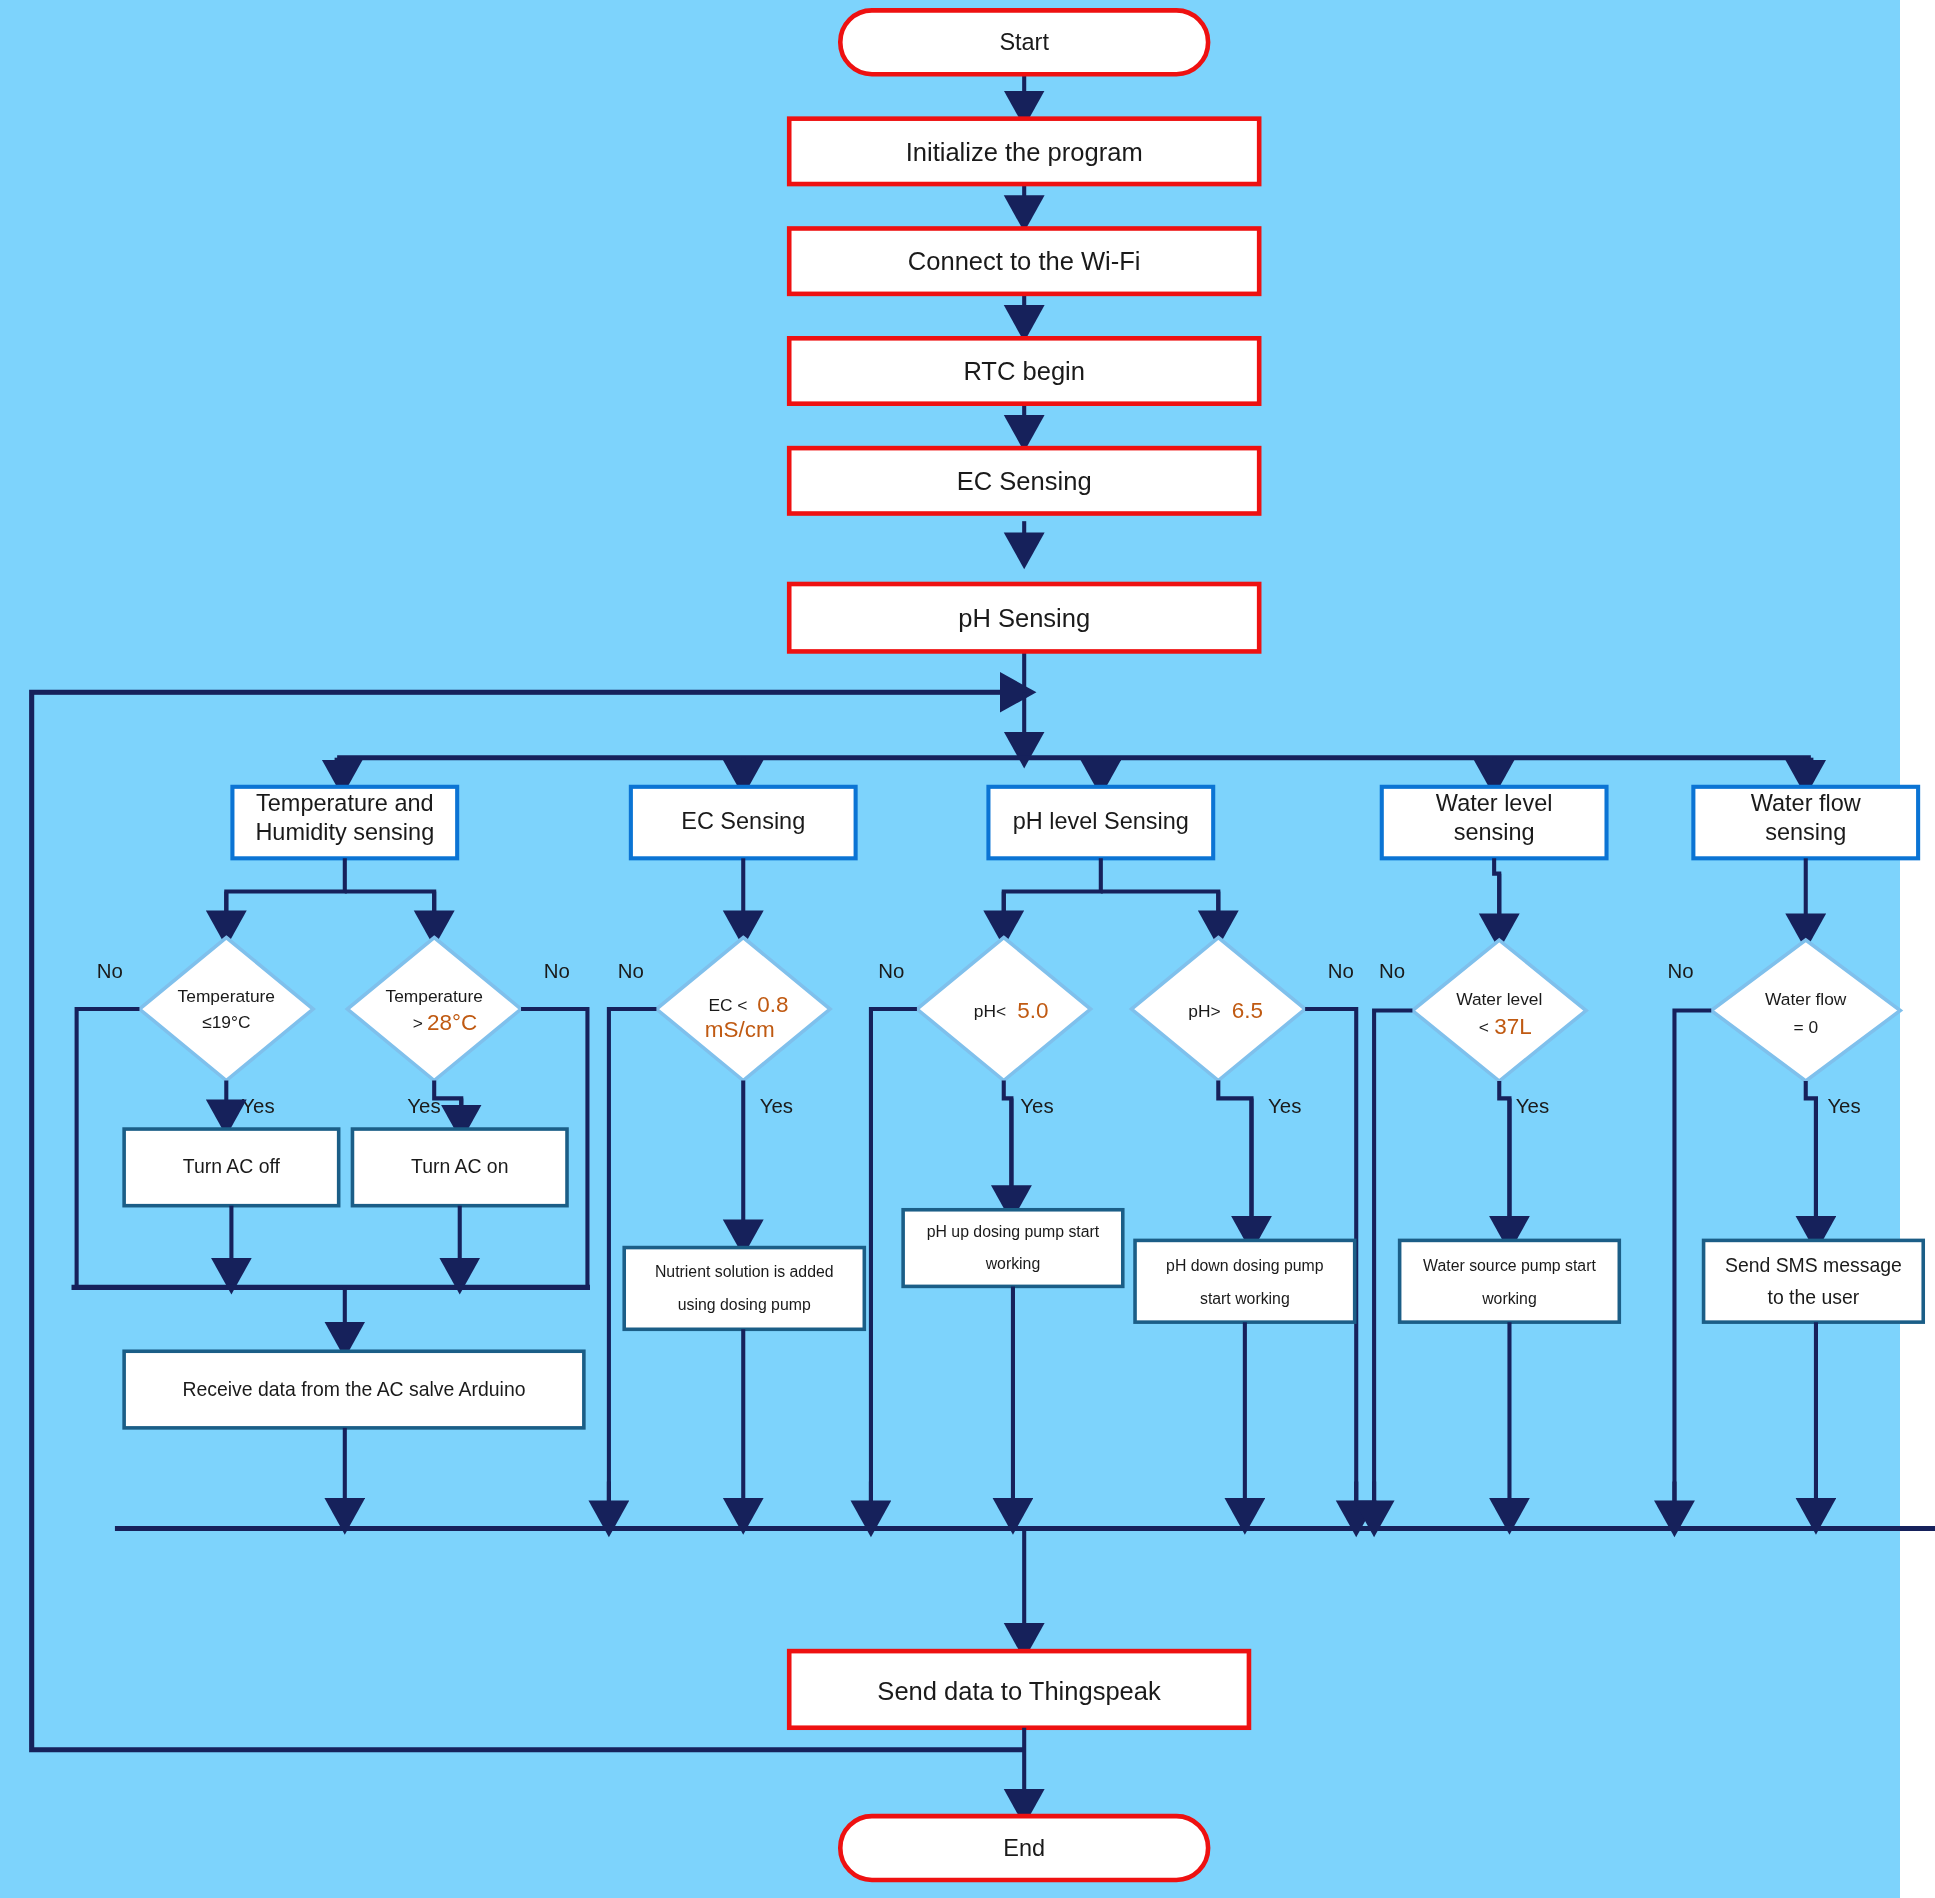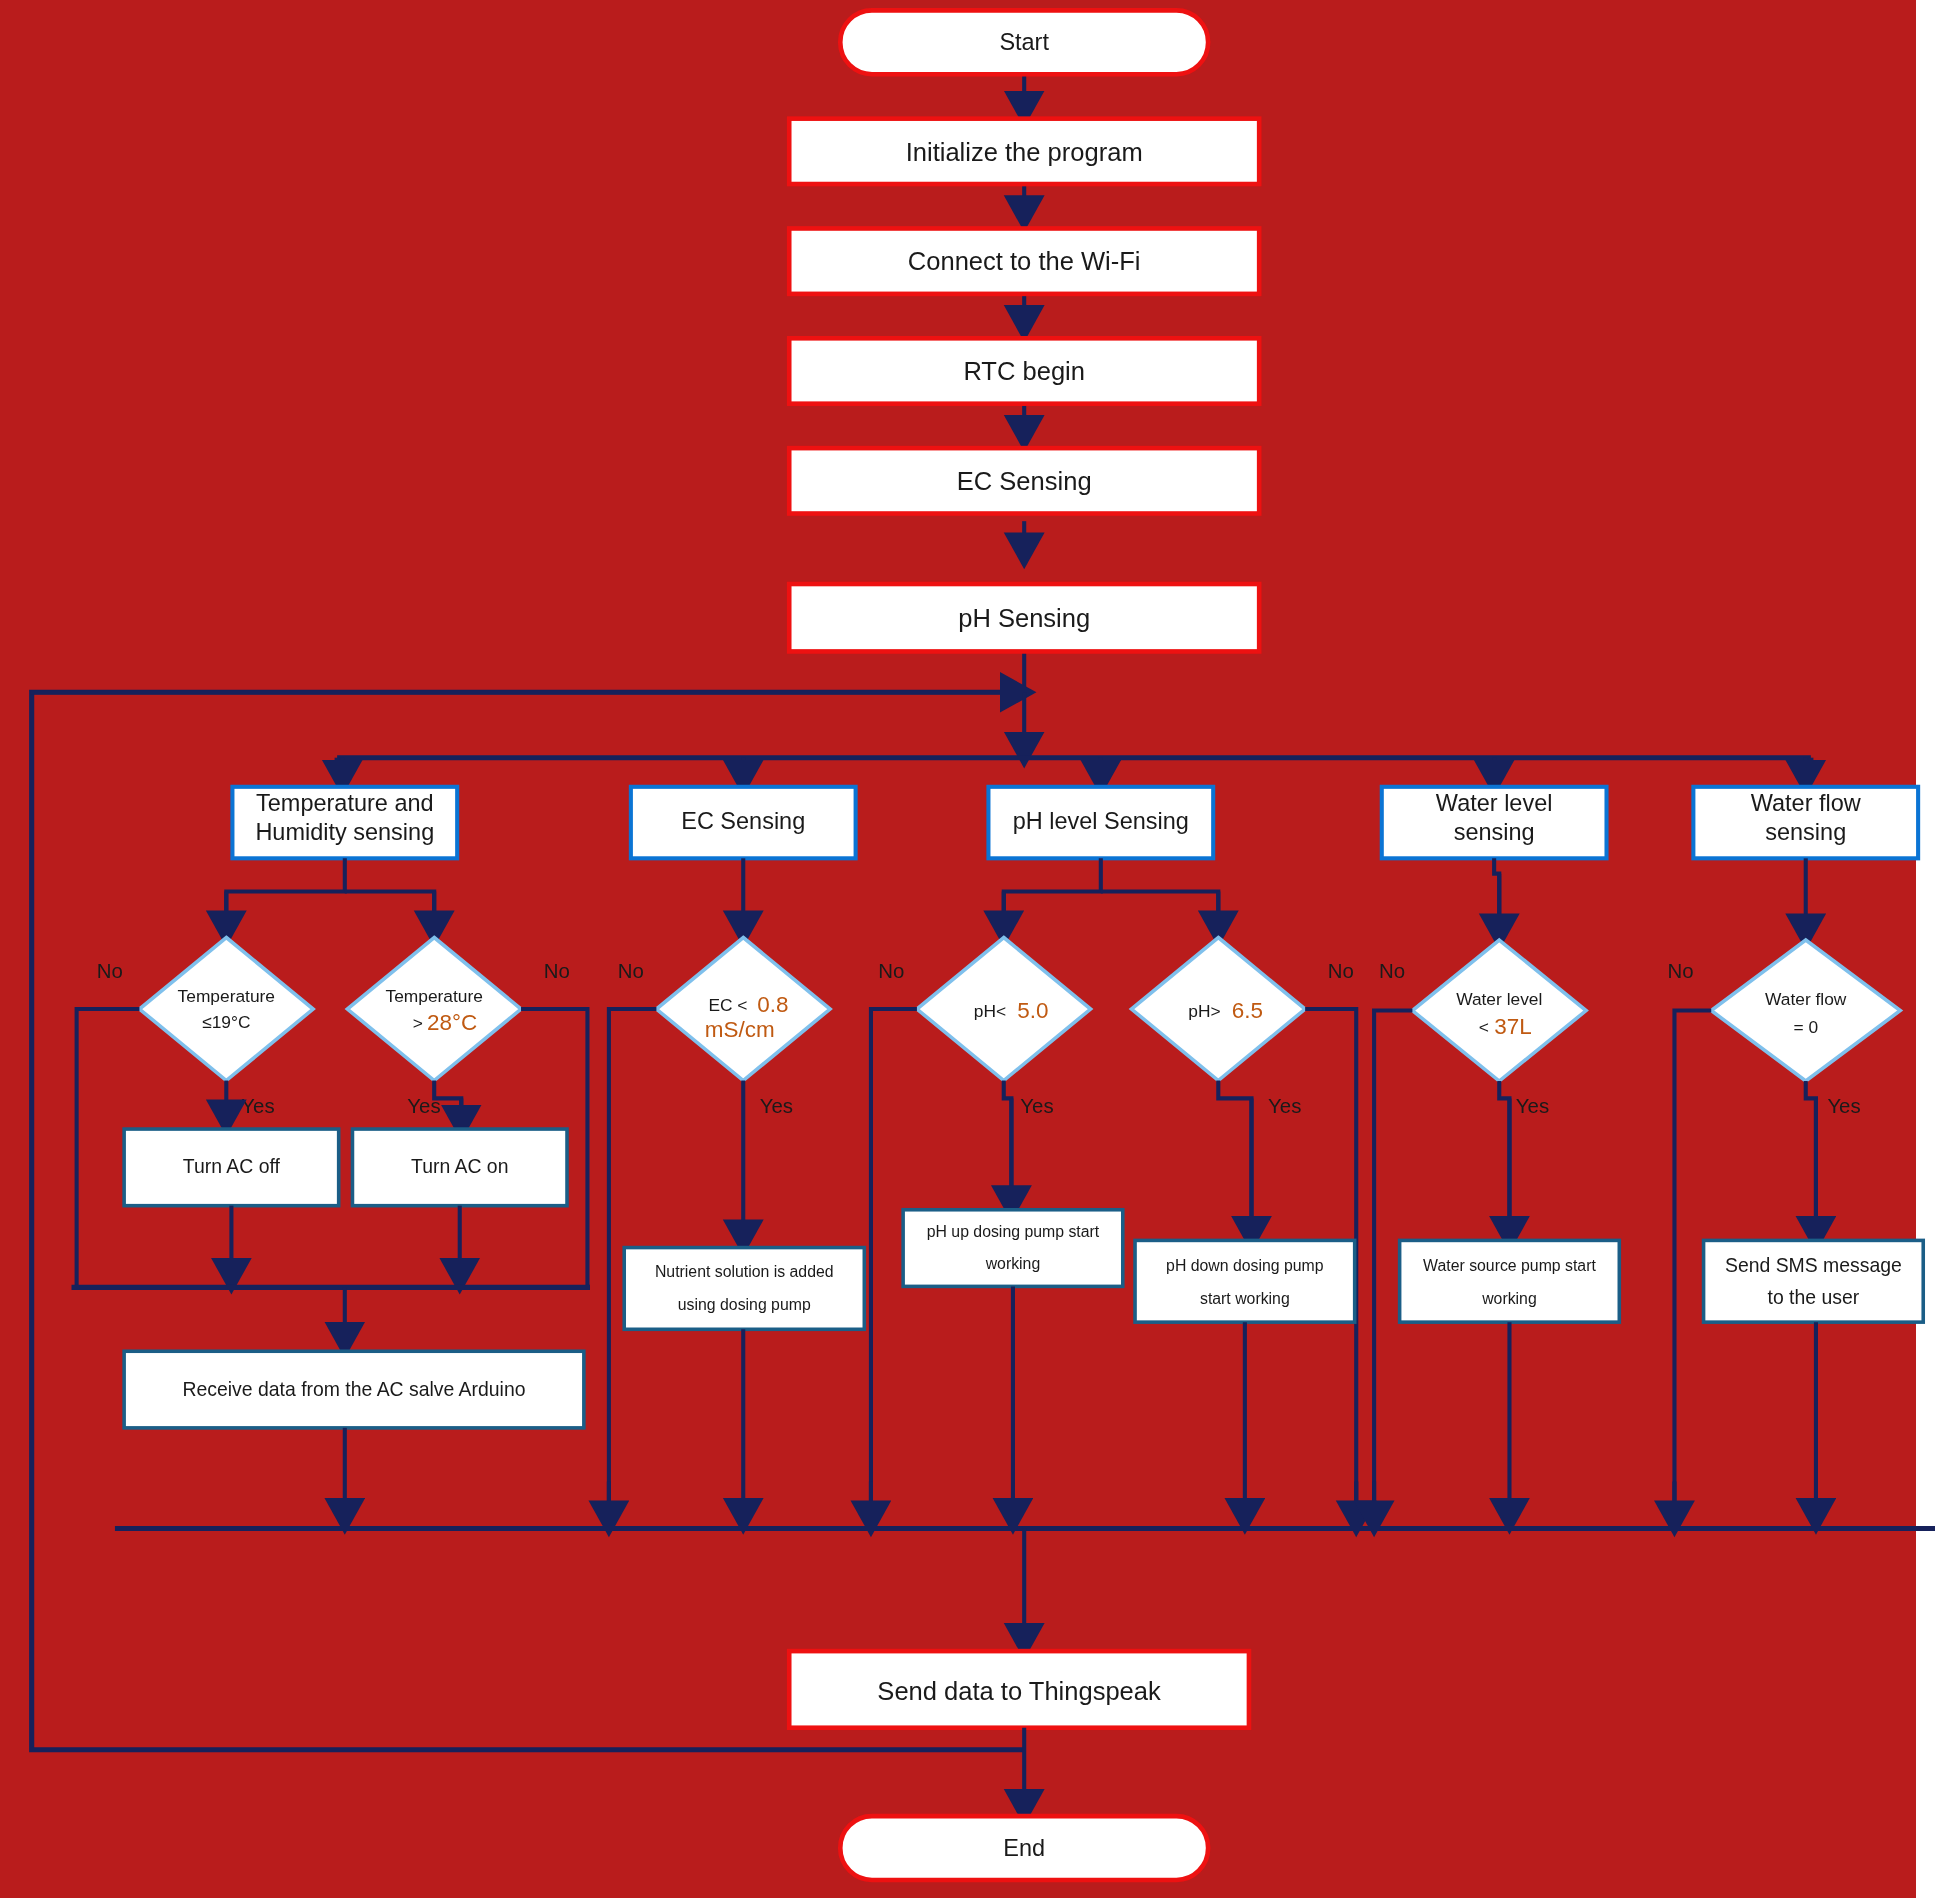--- a/index.html
+++ b/index.html
@@ -1,17 +1,17 @@
 <!DOCTYPE html>
 <html style="font-size:8.2px"><head>
 <meta charset="utf-8">
 <style>
   html,body{margin:0;padding:0;background:#ffffff;}
-  #stage{position:relative;width:1900px;height:1899px;background:#b91c1c;
-         font-family:"Liberation Sans", sans-serif;padding-left:16px;}
+  #stage{position:relative;width:1900px;height:1899px;background:#7dd3fc;
+         font-family:"Liberation Sans", sans-serif;}
   svg{position:absolute;left:0;top:0;width:1936px;height:1899px;overflow:visible;}
   .ttl{font-family:"Liberation Sans", sans-serif;fill:#1a1a1a;text-anchor:middle;}
   .t-term{font-size:46px;}
   .t-proc{font-size:50px;}
   .t-sense{font-size:46px;}
   .t-dia{font-size:34px;}
   .t-dia-b{font-size:44px;fill:#C05A12;}
   .t-act{font-size:38px;}
   .t-act-s{font-size:31px;}
   .t-yn{font-size:40px;fill:#1a1a1a;}

